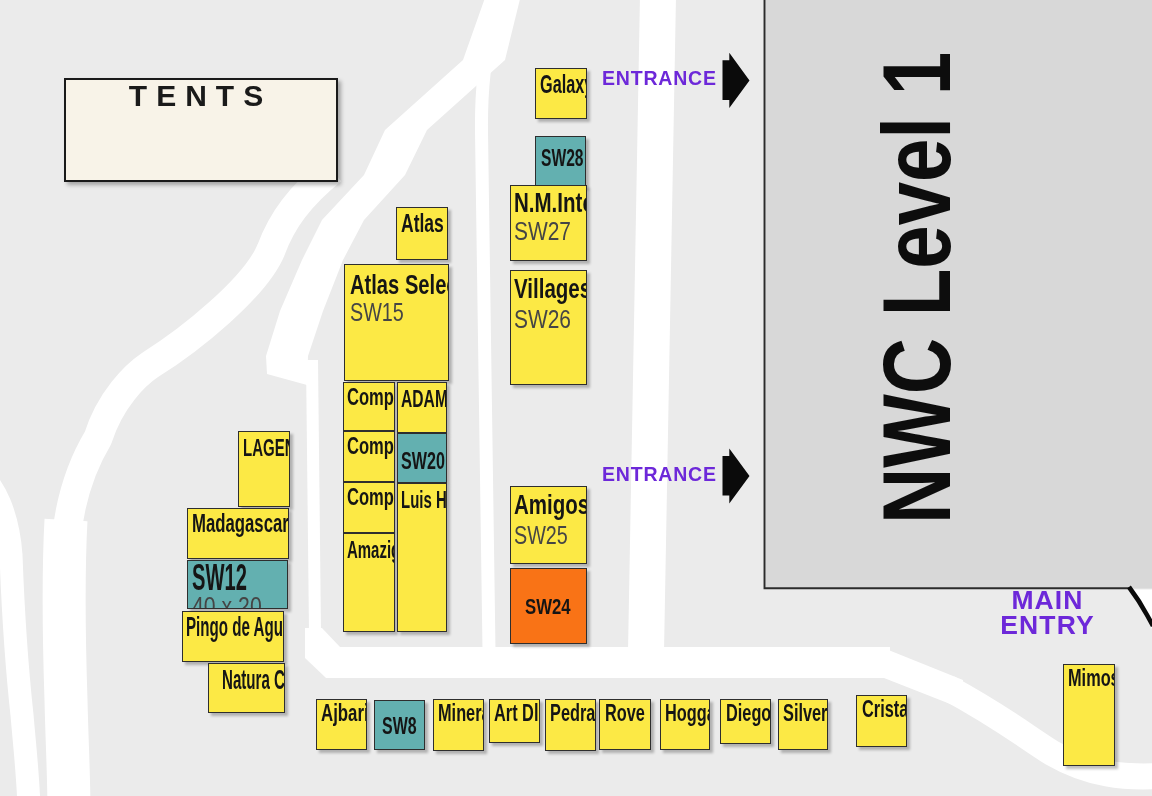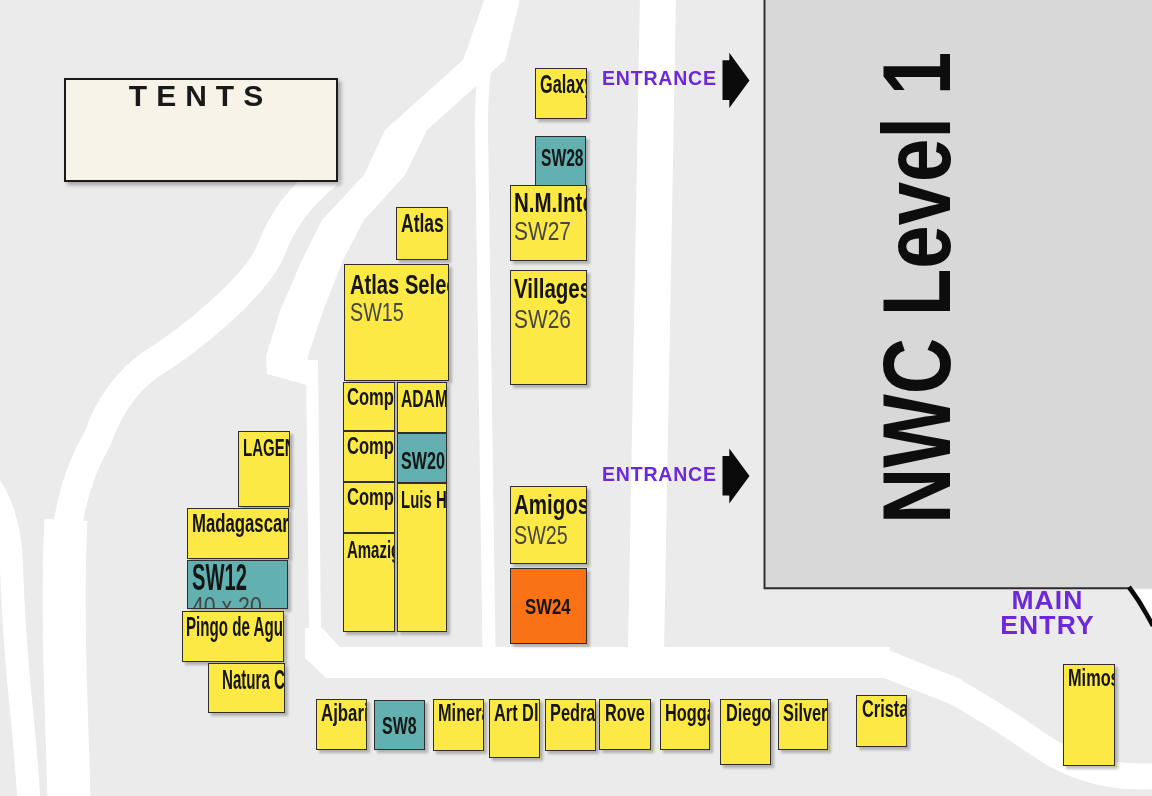--- a/index.html
+++ b/index.html
@@ -158,37 +158,37 @@
 </div>
 
 <div class="box tl" style="left:374.3px;top:700px;width:50.9px;height:50.3px;">
   <span class="t" style="left:7px;top:13.5px;font-size:23.5px;transform:scaleX(0.68);">SW8</span>
 </div>
 
 <div class="box yl" style="left:432.8px;top:699px;width:51.2px;height:51.5px;">
   <span class="t" style="left:4.5px;top:1.4px;font-size:24px;transform:scaleX(0.68);">Minerals</span>
 </div>
 
-<div class="box yl" style="left:488.7px;top:699px;width:51.4px;height:59px;">
+<div class="box yl" style="left:488.7px;top:699px;width:51.4px;height:44px;">
   <span class="t" style="left:4.5px;top:1.4px;font-size:24px;transform:scaleX(0.68);">Art Dl</span>
 </div>
 
 <div class="box yl" style="left:544.5px;top:699px;width:51.3px;height:51.5px;">
   <span class="t" style="left:4.5px;top:1.4px;font-size:24px;transform:scaleX(0.68);">Pedras</span>
 </div>
 
 <div class="box yl" style="left:599px;top:699px;width:52px;height:51px;">
   <span class="t" style="left:4.5px;top:1.4px;font-size:24px;transform:scaleX(0.68);">Rove Ma</span>
 </div>
 
 <div class="box yl" style="left:659.5px;top:699px;width:50.5px;height:51px;">
   <span class="t" style="left:4.5px;top:1.4px;font-size:24px;transform:scaleX(0.68);">Hoggar</span>
 </div>
 
-<div class="box yl" style="left:720px;top:699px;width:51px;height:66px;">
+<div class="box yl" style="left:720px;top:699px;width:51px;height:45px;">
   <span class="t" style="left:4.5px;top:1.4px;font-size:24px;transform:scaleX(0.68);">Diego</span>
 </div>
 
 <div class="box yl" style="left:777.5px;top:699px;width:50px;height:50.5px;">
   <span class="t" style="left:4.5px;top:1.4px;font-size:24px;transform:scaleX(0.68);">Silver</span>
 </div>
 
 <div class="box yl" style="left:856px;top:695px;width:50.5px;height:51.5px;">
   <span class="t" style="left:4.5px;top:1.4px;font-size:24px;transform:scaleX(0.68);">Cristal</span>
 </div>

